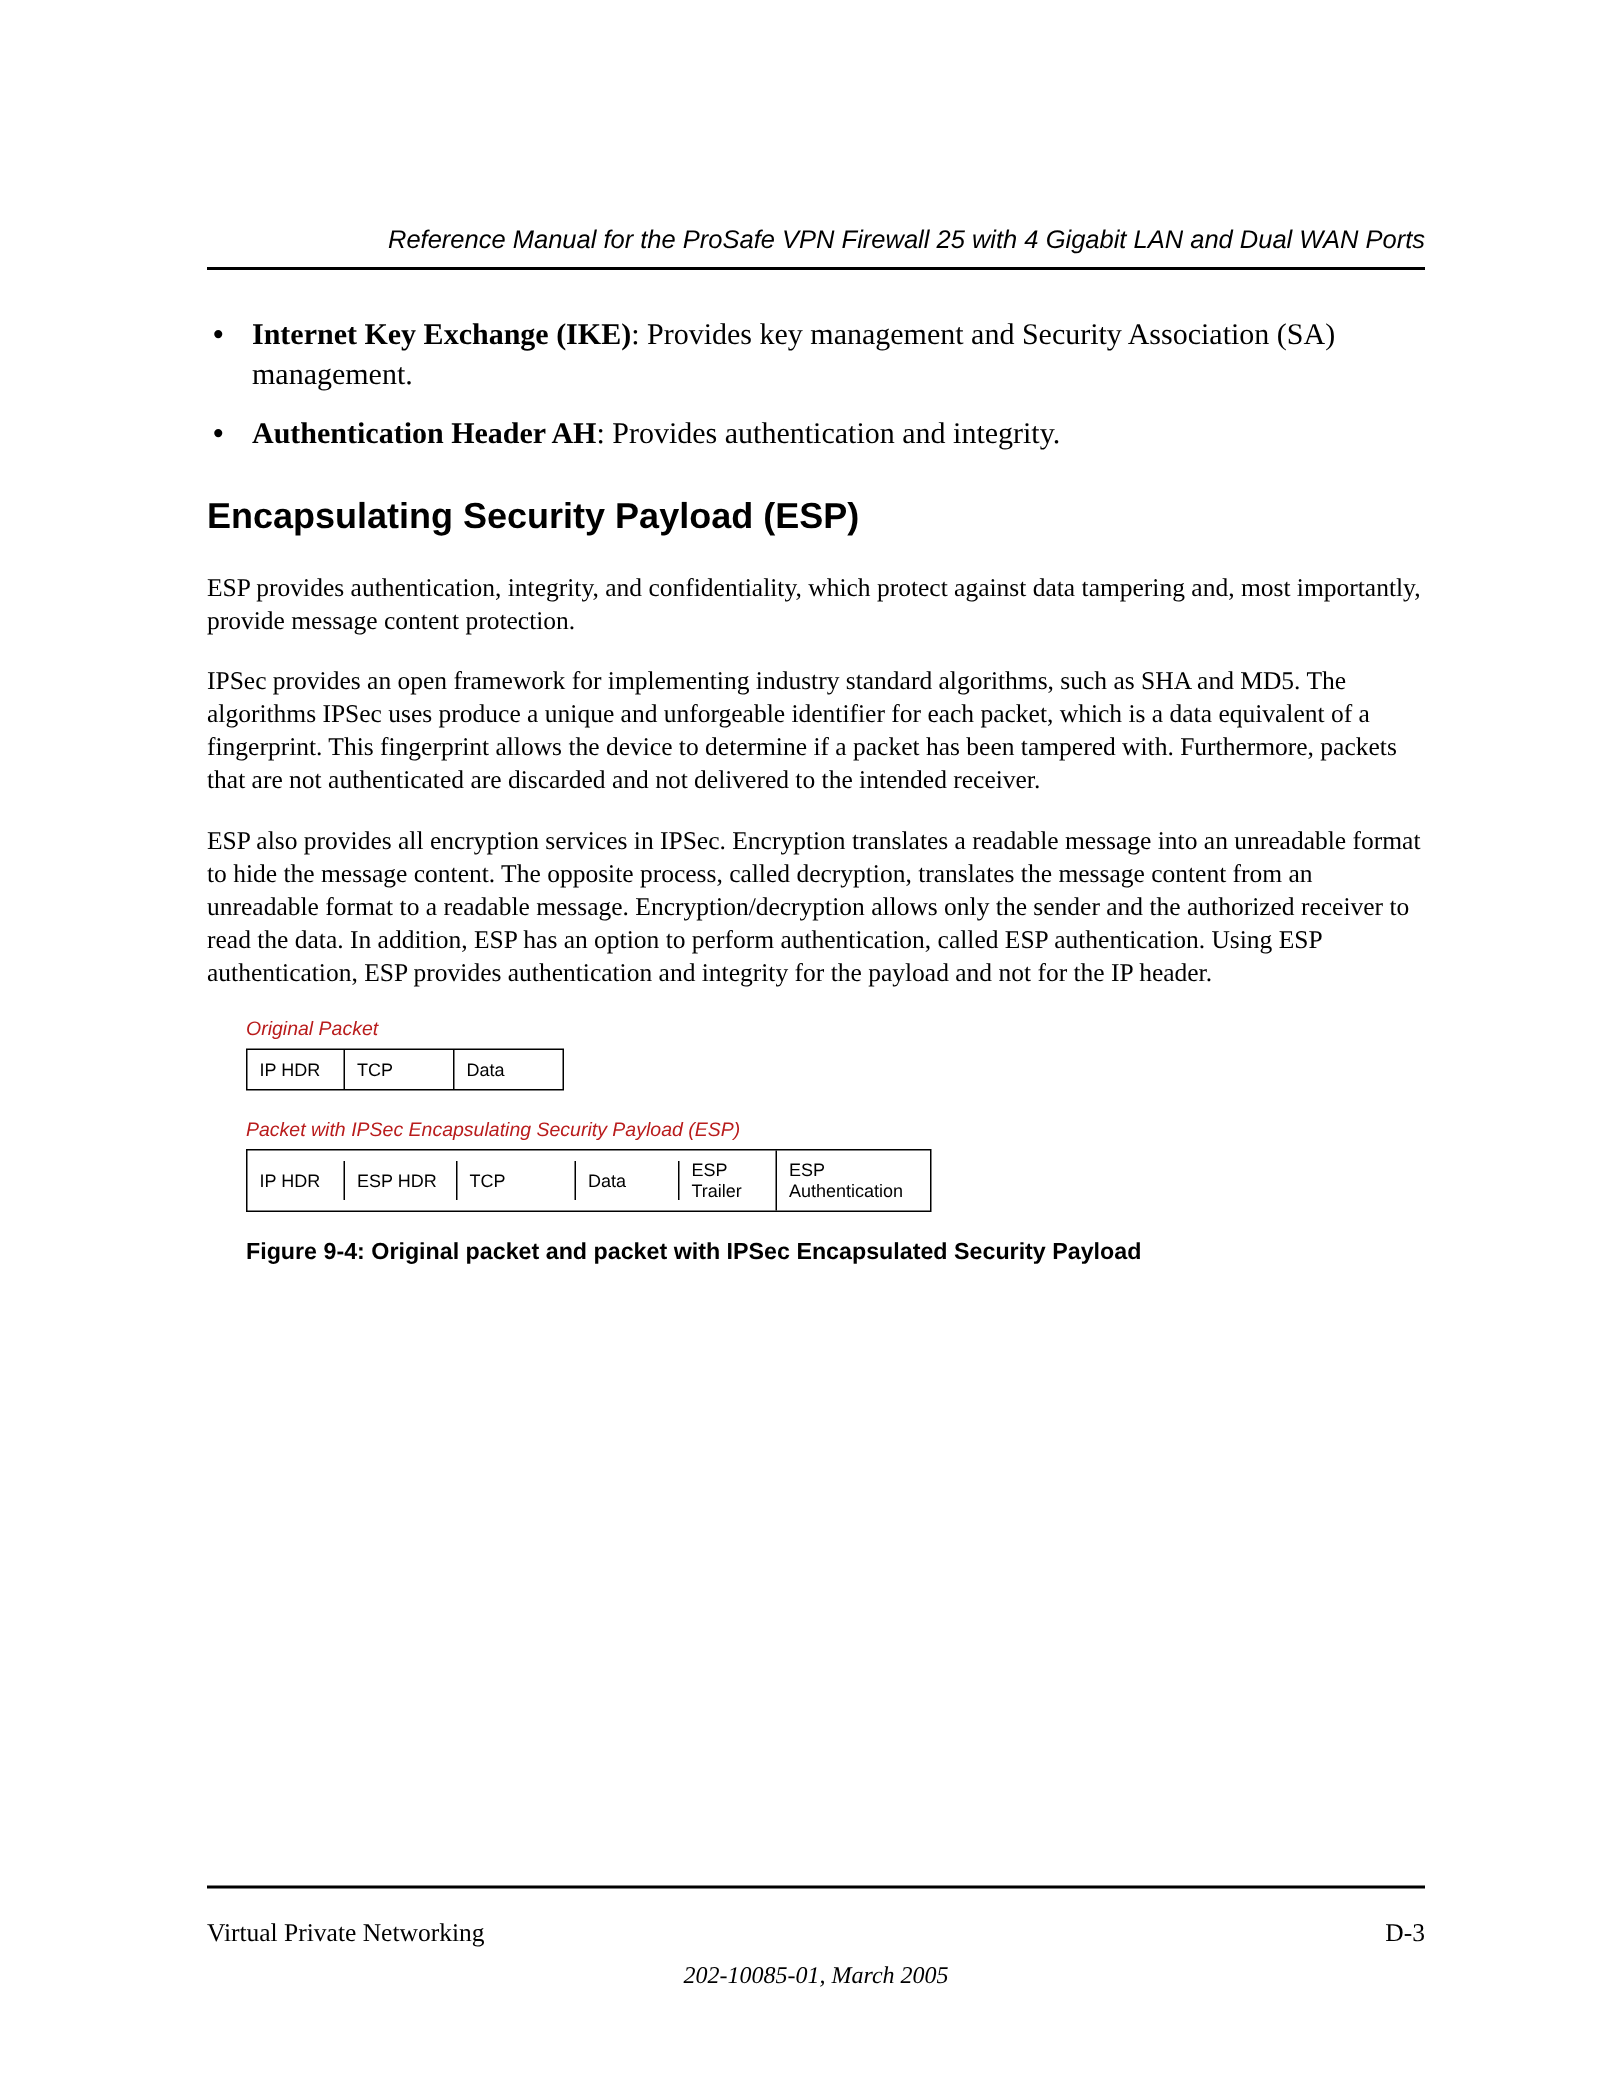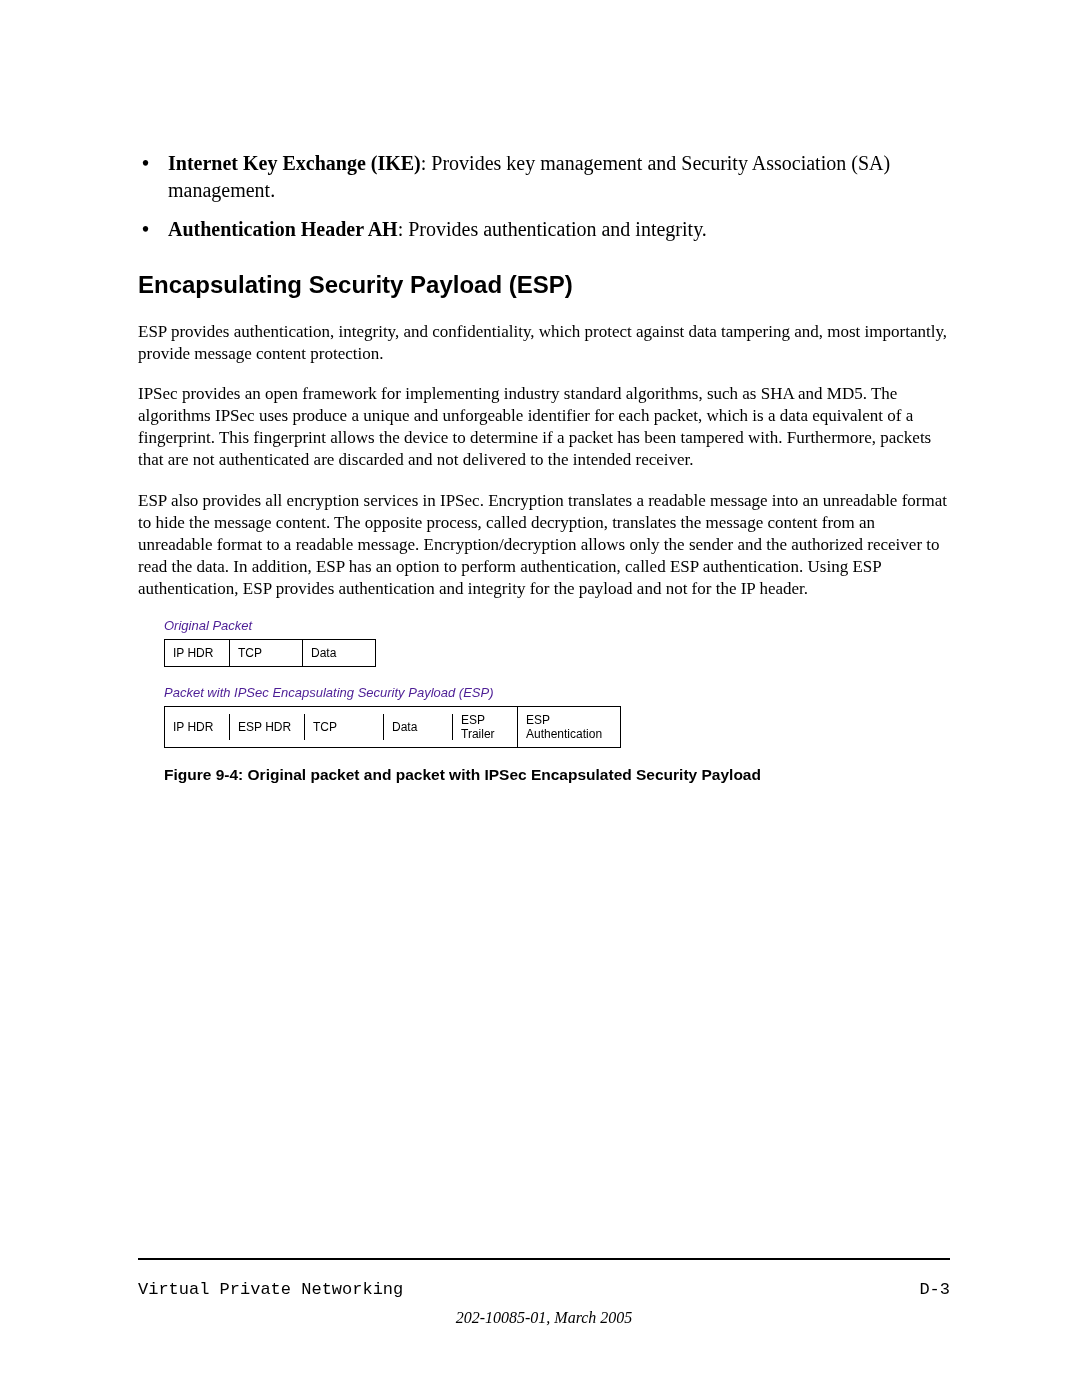--- a/index.html
+++ b/index.html
@@ -53,21 +53,21 @@
   p.body {
     font-size: 17px;
     line-height: 1.3;
     margin: 0 0 18px 0;
   }
   .figure {
     margin: 8px 0 0 26px;
     font-family: Arial, Helvetica, sans-serif;
   }
   .fig-title {
-    color: #4c1d95;
+    color: #b91c1c;
     font-style: italic;
     font-size: 13px;
     margin: 8px 0 6px 0;
   }
   .pkt-row {
     display: flex;
     border: 1.5px solid #000;
     width: fit-content;
     align-items: center;
   }
@@ -119,36 +119,37 @@
     right: 130px;
     bottom: 70px;
   }
   .footer-rule {
     border-top: 2px solid #000;
     margin-bottom: 6px;
   }
   .footer-row {
     display: flex;
     justify-content: space-between;
-    font-family: Liberation Mono, monospace;
+    font-family: Liberation Serif, serif;
     font-size: 17px;
     margin-top: 20px;
   }
   .footer-doc {
     text-align: center;
     font-style: italic;
     font-size: 16px;
     margin-top: 10px;
   }
 </style>
 </head>
 <body>
 
 <div class="page">
 
+  <div class="running-head">Reference Manual for the ProSafe VPN Firewall 25 with 4 Gigabit LAN and Dual WAN Ports</div>
 
   <ul class="bullets">
     <li>
       <span class="b">Internet Key Exchange (IKE)</span><span>: Provides key management and Security Association (SA) management.</span>
     </li>
     <li>
       <span class="b">Authentication Header AH</span><span>: Provides authentication and integrity.</span>
     </li>
   </ul>
 

